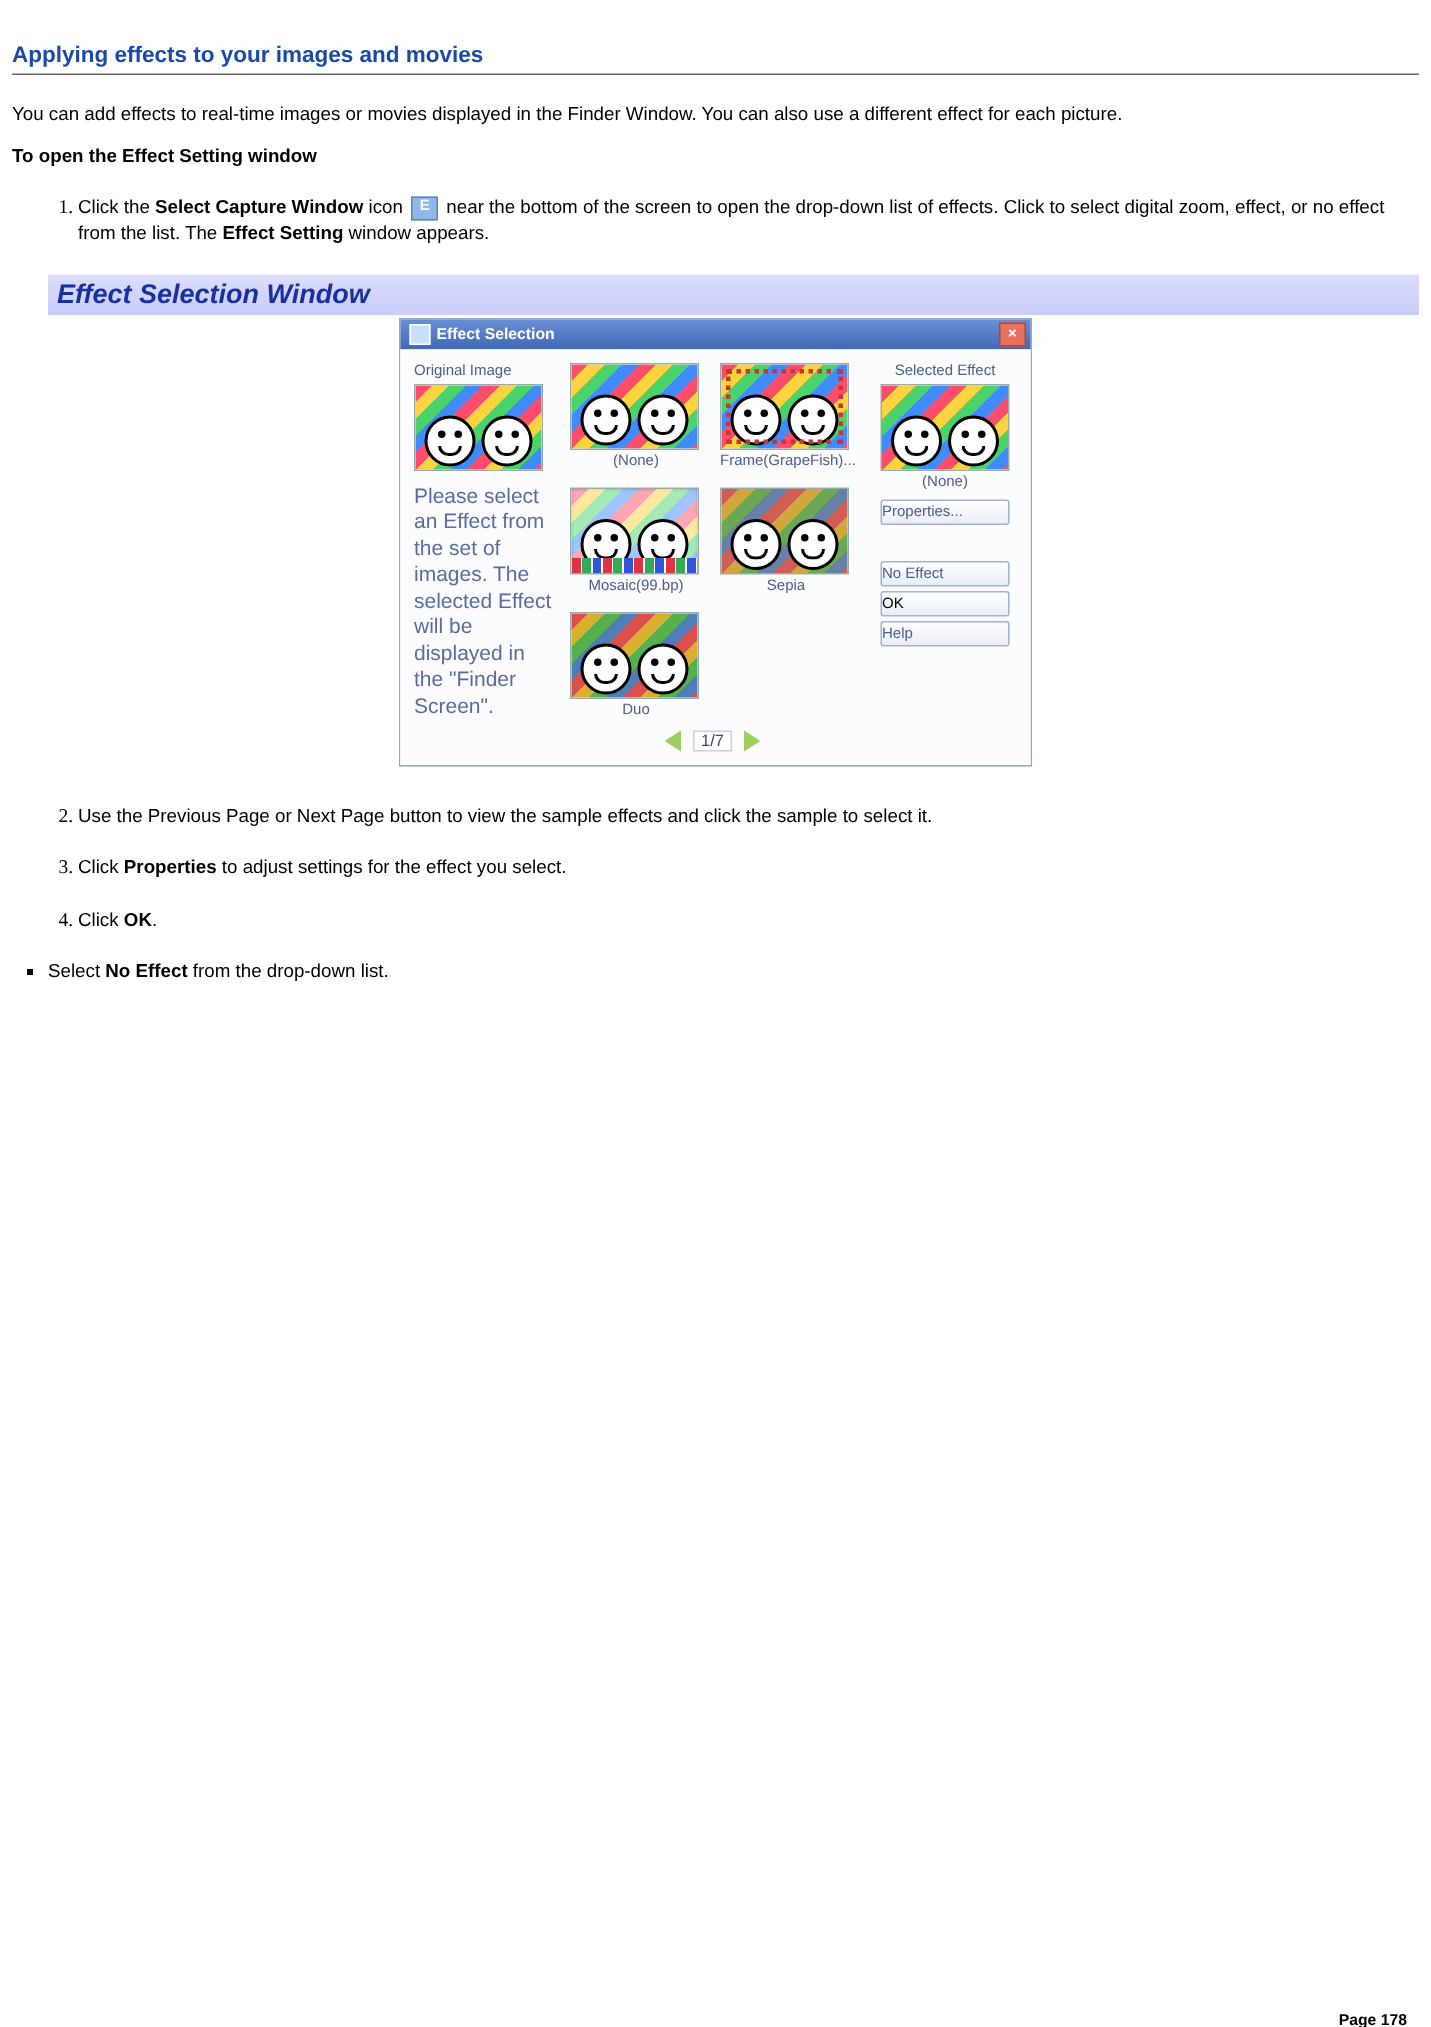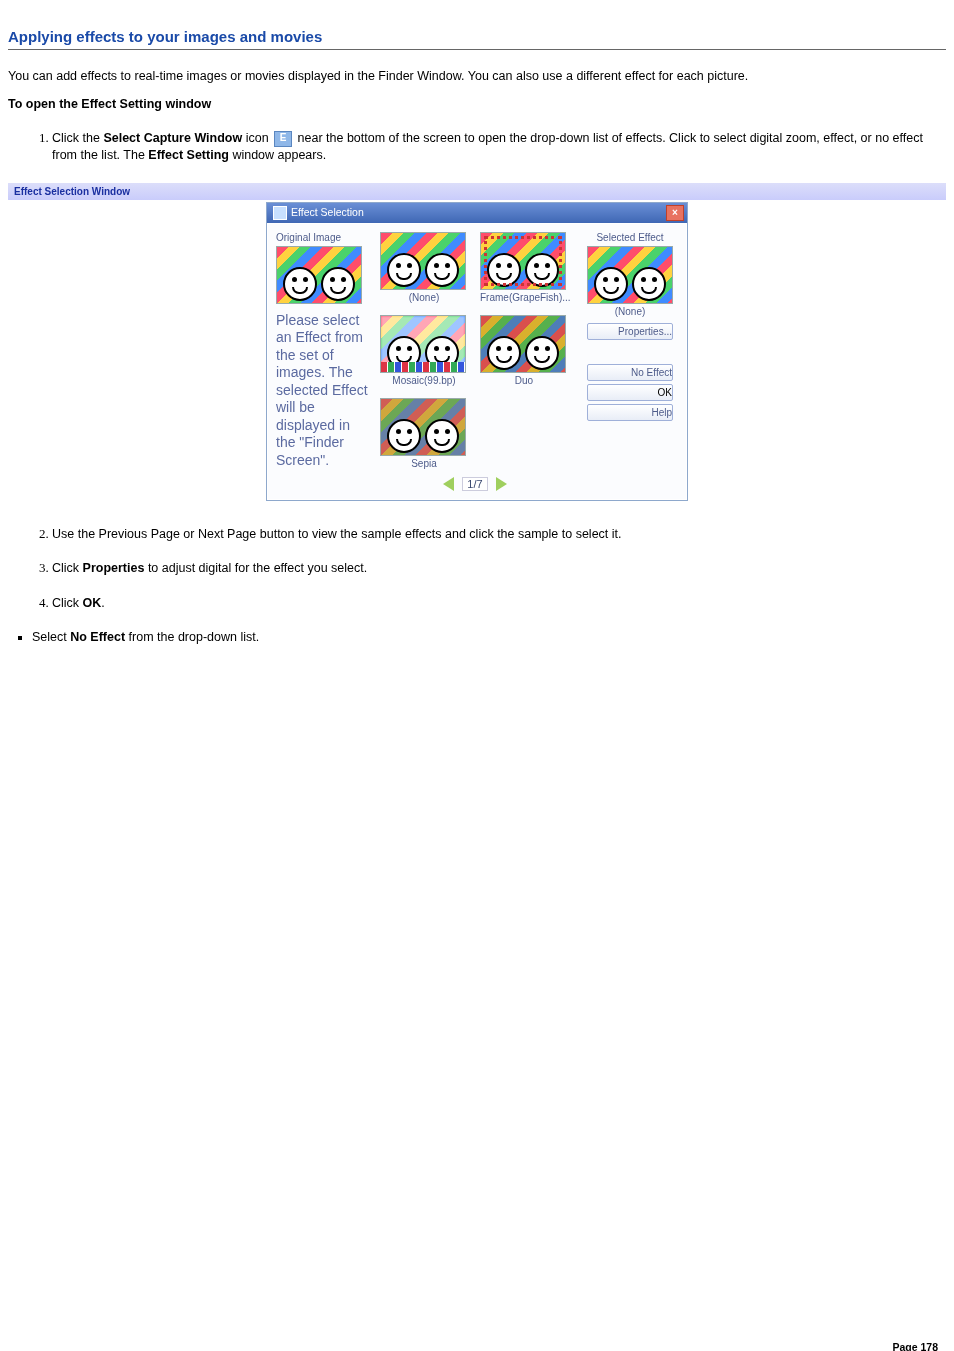--- a/index.html
+++ b/index.html
@@ -60,24 +60,26 @@
     top: -1px; left: 0; right: 0;
     text-align: center;
     color: #fff;
     font-size: 10px;
     font-weight: bold;
     font-family: Arial, sans-serif;
   }
   .caption-bar {
     background: linear-gradient(#dcdefa,#c9ccfb);
     color: #1a2fa0;
+    font-style: italic;
     font-weight: bold;
     padding: 3px 6px;
-    font-size: 10px;
+    font-size: 18px;
     margin-bottom: 2px;
+    margin-left: 24px;
   }
   .screenshot-wrap {
     text-align: center;
     margin-bottom: 24px;
   }
   
   .dlg {
     display: inline-block;
     width: 420px;
     border: 1px solid #8ea8cc;
@@ -88,21 +90,21 @@
   }
   .dlg-title {
     display: flex;
     justify-content: space-between;
     align-items: center;
     height: 20px;
     padding: 0 3px 0 6px;
     background: linear-gradient(#6a8fd6,#3f67b4);
     color: #fff;
   }
-  .dlg-title .ttxt { font-weight: normal; font-size: 10.5px; display:flex; align-items:flex-start; gap:4px;}
+  .dlg-title .ttxt { font-weight: bold; font-size: 10.5px; display:flex; align-items:center; gap:4px;}
   .dlg-title .app-ico { width:12px; height:12px; background:#c8e0ff; border:1px solid #fff; }
   .close-btn {
     width: 16px; height: 14px;
     background: #e87260;
     border: 1px solid #c0402a;
     color: #fff;
     display: flex; align-items: center; justify-content: center;
     font-size: 10px; font-weight: bold; line-height: 1;
   }
   .dlg-body {
@@ -145,21 +147,21 @@
     background: repeating-linear-gradient(90deg,#d34 0 6px,#fff 6px 7px,#3a5 7px 13px,#fff 13px 14px,#35d 14px 20px,#fff 20px 21px);
   }
   .sep-ov { position:absolute; inset:0; background: rgba(150,115,60,.45); }
   .thumb-cap { text-align:center; font-size:10px; color:#4d5b8a; margin:2px 0 6px; }
   .grid-mid { display:flex; flex-wrap:wrap; gap:6px 12px; }
   .grid-mid .cell { width:88px; }
   .left-desc { font-size:14px; color:#5b6aa0; line-height:1.25; margin-top:8px;}
   .btn {
     display:block; width:84px; margin:3px auto;
     border:1px solid #9fb0d9; background:linear-gradient(#fff,#e8edf7);
-    color:#4d5b8a; text-align:right; padding:2px 0; font-size:10px;
+    color:#4d5b8a; text-align:left; padding:2px 0; font-size:10px;
     border-radius:2px;
   }
   .btn.primary { color:#000; }
   .nav { display:flex; align-items:center; justify-content:center; gap:8px; margin-top:2px; }
   .nav .arrow { width:0;height:0; }
   .arrow.l { border-top:7px solid transparent; border-bottom:7px solid transparent; border-right:11px solid #9fcf5e;}
   .arrow.r { border-top:7px solid transparent; border-bottom:7px solid transparent; border-left:11px solid #9fcf5e;}
   .nav .cnt { font-size:11px; color:#3a4970; border:1px solid #ccd; padding:0 4px; background:#fff;}
   ul.bul { list-style: square; padding-left: 24px; margin:0;}
   ul.bul li { margin-bottom: 10px; }
@@ -237,38 +239,38 @@
                       <div class="face"></div>
                       <div class="face"></div>
                     </div>
                     <div class="msx-bar"></div>
                   </div>
               <div class="thumb-cap">Mosaic(99.bp)</div>
             </div>
             <div class="cell">
               <div class="thumb">
                     <div class="stripes"></div>
+                    <div class="sep-ov"></div>
+                    <div class="faces">
+                      <div class="face"></div>
+                      <div class="face"></div>
+                    </div>
+                  </div>
+              <div class="thumb-cap">Sepia</div>
+            </div>
+            <div class="cell">
+              <div class="thumb">
+                    <div class="stripes"></div>
                     <div class="duo-ov"></div>
                     <div class="faces">
                       <div class="face"></div>
                       <div class="face"></div>
                     </div>
                   </div>
               <div class="thumb-cap">Duo</div>
-            </div>
-            <div class="cell">
-              <div class="thumb">
-                    <div class="stripes"></div>
-                    <div class="sep-ov"></div>
-                    <div class="faces">
-                      <div class="face"></div>
-                      <div class="face"></div>
-                    </div>
-                  </div>
-              <div class="thumb-cap">Sepia</div>
             </div>
           </div>
           <div class="nav">
             <div class="arrow l"></div>
             <span class="cnt">1/7</span>
             <div class="arrow r"></div>
           </div>
         </div>
         <div class="col-right">
           <div class="lbl">Selected Effect</div>
@@ -287,21 +289,21 @@
           <span class="btn">Help</span>
         </div>
       </div>
     </div>
   </div>
 </div>
 
 <ol class="steps" start="2">
   <li>Use the Previous Page or Next Page button to view the sample effects and click the sample to select it.</li>
   <li>
-    <span>Click </span><b>Properties</b><span> to adjust digital for the effect you select.</span>
+    <span>Click </span><b>Properties</b><span> to adjust settings for the effect you select.</span>
   </li>
   <li>
     <span>Click </span><b>OK</b><span>.</span>
   </li>
 </ol>
 
 
 <ul class="bul">
   <li>
     <span>Select </span><b>No Effect</b><span> from the drop-down list.</span>

